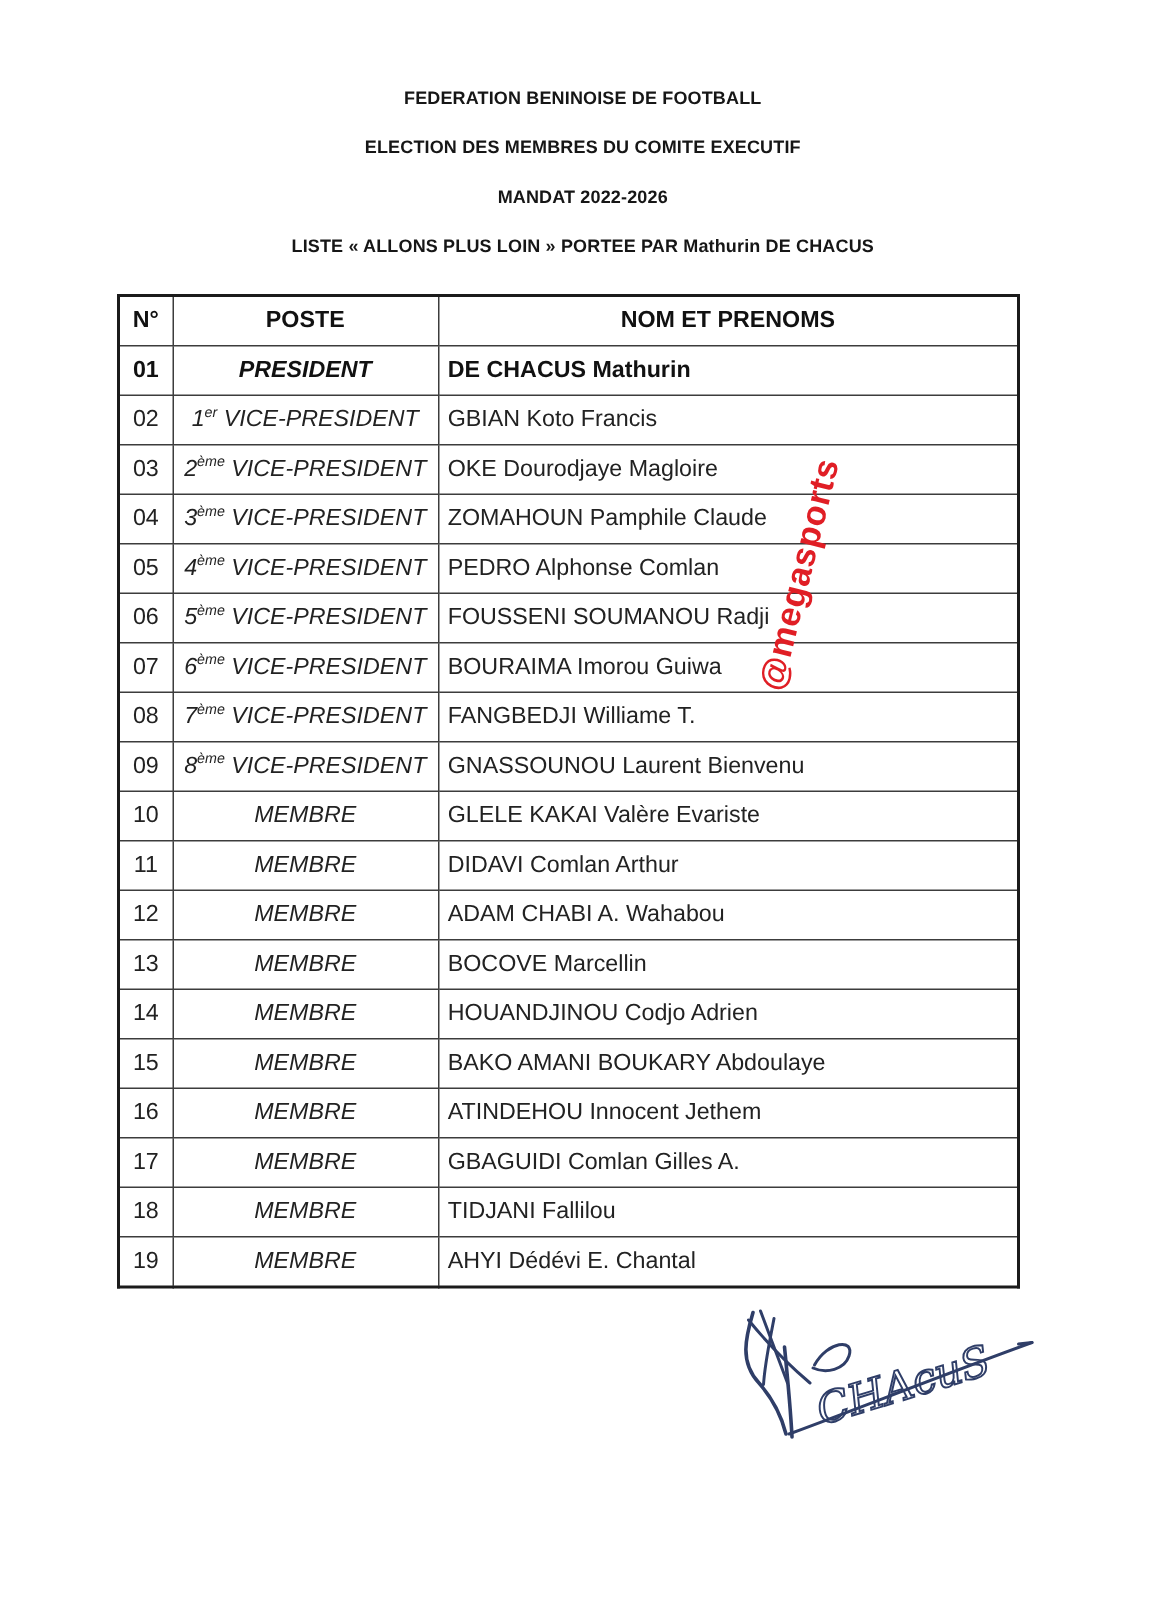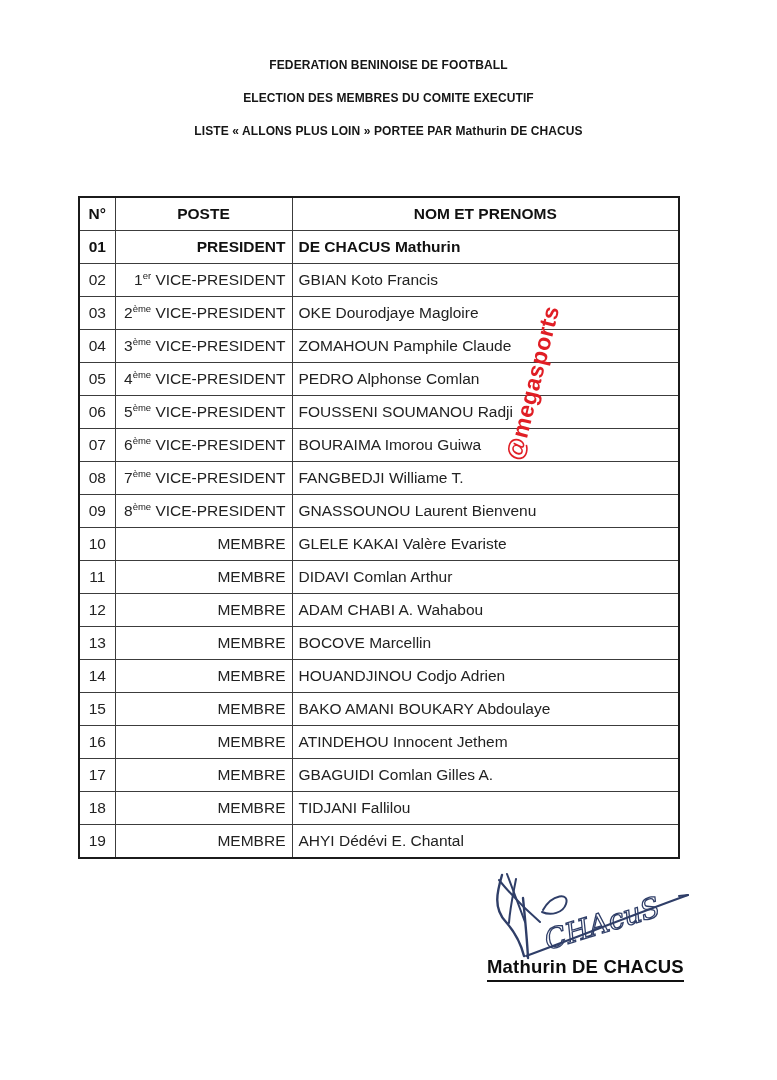--- a/index.html
+++ b/index.html
@@ -57,21 +57,21 @@
     overflow: hidden;
     white-space: nowrap;
   }
   table.doc-table { border: 2px solid #1b1b1b; }
   table.doc-table thead th {
     font-weight: bold;
     text-align: center;
     color: #111;
   }
   td.cell-num  { text-align: center; }
-  td.cell-poste { text-align: right; padding-left: 8px; }
+  td.cell-poste { text-align: center; padding-left: 8px; font-style: italic; }
   td.cell-nom  { text-align: left; padding-left: 17px; }
   tr.bold-row td { font-weight: bold; color: #111; }
   td.cell-poste sup {
     font-size: 9.5px;
     vertical-align: super;
     line-height: 0;
   }
 
   
   .watermark {
@@ -114,20 +114,21 @@
   }
 </style>
 </head>
 <body>
 
 <div class="page">
 
   <div class="titles">
     <div class="title-line">FEDERATION BENINOISE DE FOOTBALL</div>
     <div class="title-line">ELECTION DES MEMBRES DU COMITE EXECUTIF</div>
+    <div class="title-line">MANDAT 2022-2026</div>
     <div class="title-line">LISTE « ALLONS PLUS LOIN » PORTEE PAR Mathurin DE CHACUS</div>
   </div>
 
   <table class="doc-table">
     <colgroup>
       <col class="c-num">
         <col class="c-poste">
         <col class="c-nom">
     </colgroup>
     <thead>
@@ -249,15 +250,14 @@
         <path class="ink" stroke-width="2.4" d="M 73 28 C 75 48 77 68 78 88" stroke="#2f3e68"></path>
 
         <path class="ink" stroke-width="2" d="M 93 40 C 102 24 120 22 116 34 C 113 43 101 46 92 42" stroke="#2f3e68"></path>
 
         <path class="ink" stroke-width="2" d="M 76 86 C 125 68 180 46 238 25" stroke="#2f3e68"></path>
         <path class="ink" stroke-width="2" d="M 238 25 L 229 26" stroke="#2f3e68"></path>
       </g>
       <text x="98" y="80" transform="rotate(-17 98 80)" font-family="DejaVu Serif, serif" font-style="italic" font-size="28" class="ink-text" fill="none" stroke="#2f3e68" stroke-width="1.3">CHAcuS</text>
     </svg>
   </div>
-  <div class="signature-name">Mathurin DE CHACUS</div>
 
 </div>
 
 </body></html>

